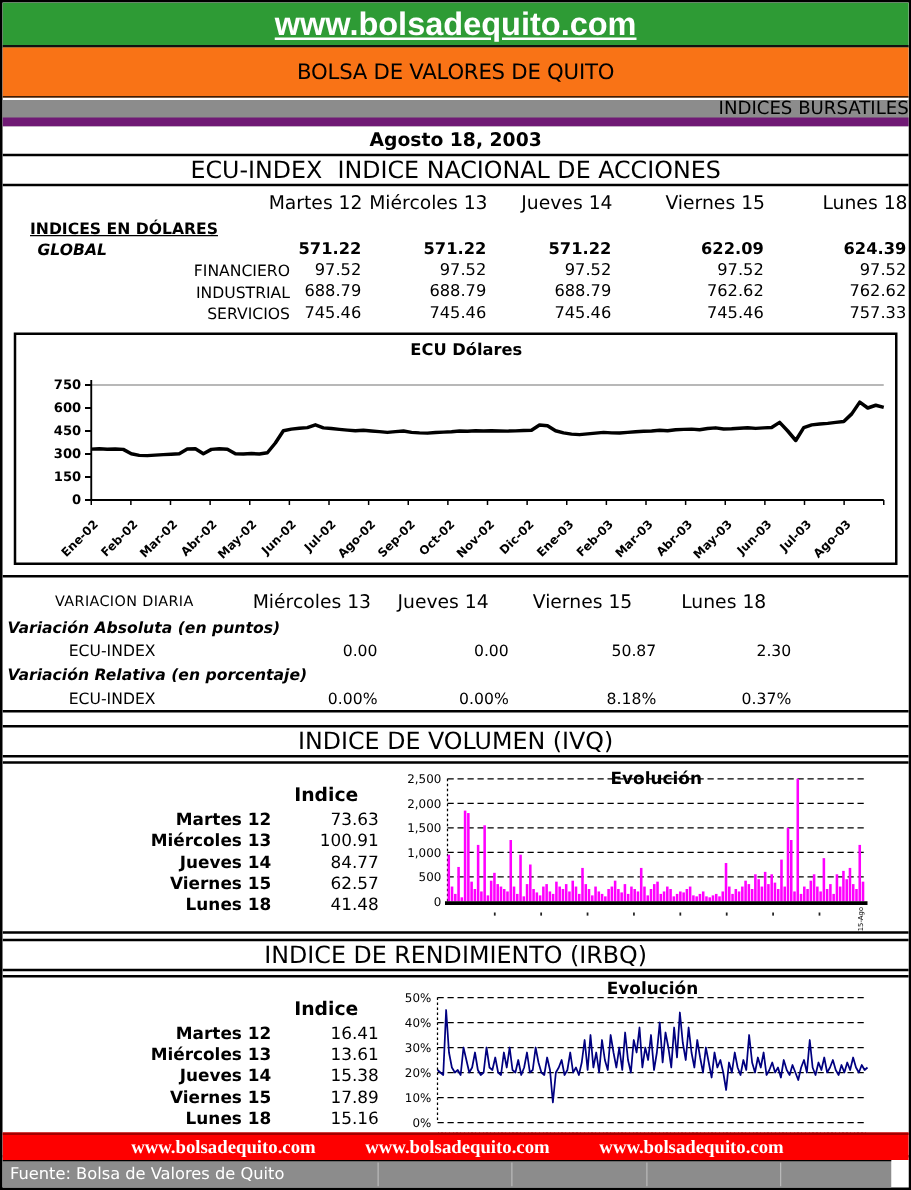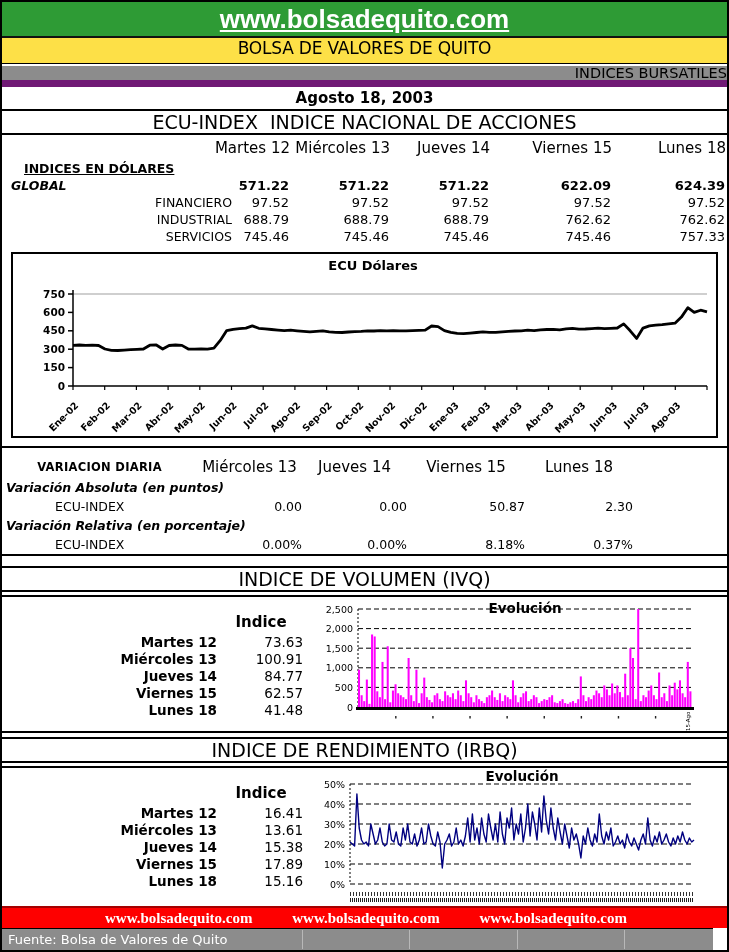--- a/index.html
+++ b/index.html
@@ -2,44 +2,44 @@
 <html><head>
 <meta charset="utf-8">
 <style>
   * { box-sizing: border-box; margin: 0; padding: 0; }
   body { background:#fff; font-family:"DejaVu Sans", sans-serif; }
   .page { position:relative; width:729px; height:952px; border:2px solid #000; background:#fff; overflow:hidden; }
 
   
   .banner-green { height:36px; background:#2e9b35; border-bottom:2px solid #111; display:flex; align-items:center; justify-content:center; }
   .banner-green span { color:#fff; font-weight:bold; font-size:26px; text-decoration:underline; font-family:"Liberation Sans",sans-serif; }
-  .banner-gray1 { height:26px; background:#fde047; border-bottom:1px solid #000; display:flex; justify-content:center; font-size:17px; letter-spacing:-0.2px; color:#000; margin-bottom:2px; }
+  .banner-gray1 { height:40px; background:#f97316; border-bottom:1px solid #000; display:flex; align-items:center; justify-content:center; font-size:17px; letter-spacing:-0.2px; color:#000; margin-bottom:2px; }
   .banner-gray2 { height:21px; background:#8c8c8c; border-bottom:7px solid #701a75; display:flex; align-items:center; justify-content:flex-end; font-size:14.5px; color:#000; }
   .date-row { height:22px; display:flex; align-items:center; justify-content:center; font-weight:bold; font-size:15px; }
 
   .title-box { border-top:2px solid #000; border-bottom:2px solid #000; height:26px; display:flex; align-items:center; justify-content:center; font-size:19px; white-space:pre; }
 
   
   .main-table { padding:2px 0 2px 0; }
   .mt-head { display:grid; grid-template-columns:290px 100px 100px 122px 114px; height:22px; align-items:center; }
   .mt-head div { text-align:right; font-size:15px; padding-right:2px; white-space:nowrap; }
   .group-label { font-weight:bold; text-decoration:underline; font-size:12.5px; padding-left:10px; height:18px; display:flex; align-items:center;margin-left:12px; }
   .mt-row { display:grid; grid-template-columns:230px 60px 100px 100px 122px 114px; height:17px; align-items:center; font-size:13px; }
   .mt-row .lbl { text-align:right; padding-right:0; font-size:12.5px; }
-  .mt-row .lbl-left { text-align:left; padding-left:9px; font-weight:bold; font-style:italic; font-size:12.5px; }
+  .mt-row .lbl-left { text-align:left; padding-left:28px; font-weight:bold; font-style:italic; font-size:12.5px; }
   .mt-row .num { text-align:right; padding-right:3px; }
   .mt-row.bold .num { font-weight:bold; }
 
   
   .chart-box { margin:5px 9px 0 9px; border:2px solid #000; height:186px; position:relative; background:#fff; }
 
   
   .variation-box { margin-top:8px; border-top:2px solid #000; border-bottom:2px solid #000; height:110px; padding-top:8px; }
   .var-head { display:grid; grid-template-columns:195px 105px 105px 118px 108px 1fr; height:22px; align-items:center; }
-  .var-head .vtitle { font-weight:bold; font-size:11.5px; text-align:center; letter-spacing:0.3px; }
+  .var-head .vtitle { font-weight:normal; font-size:11.5px; text-align:center; letter-spacing:0.3px; }
   .var-head .vcol { text-align:center; font-size:15px; }
   .var-sub { font-weight:bold; font-style:italic; font-size:12.5px; padding-left:4px; height:18px; display:flex; align-items:center;text-align:right; }
   .var-row { display:grid; grid-template-columns:195px 105px 105px 118px 108px 1fr; height:20px; align-items:center; font-size:12.5px; }
   .var-row .rl { padding-left:53px; }
   .var-row .rv { text-align:right; }
 
   
   .content-box { margin-top:3px; border-top:2px solid #000; border-bottom:2px solid #000; display:flex; }
   .ivq-box { height:138px; }
   .irbq-box { height:146px; }

